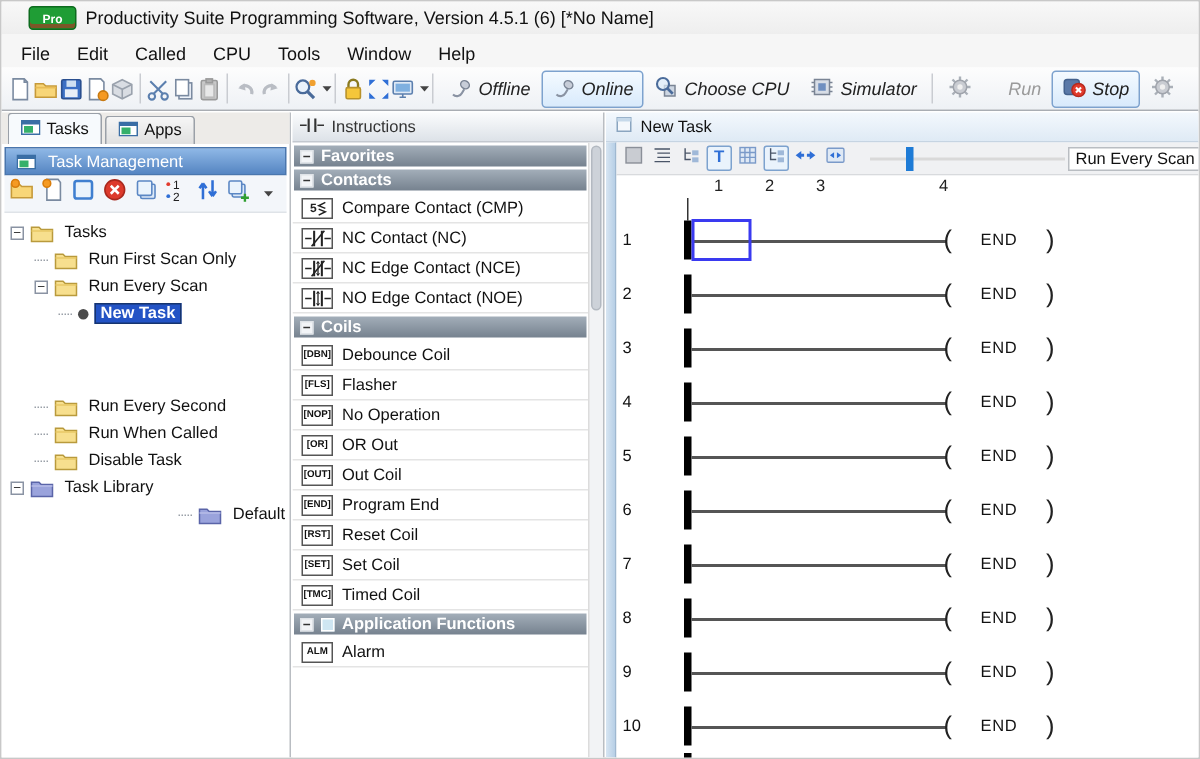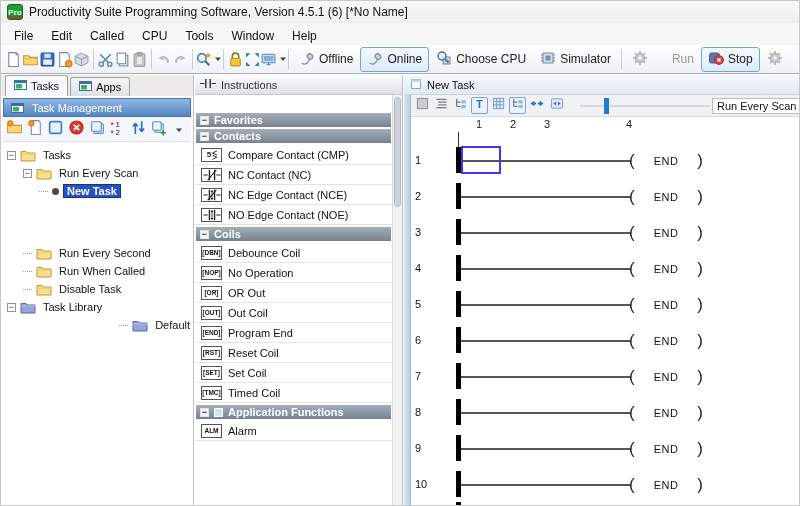--- a/index.html
+++ b/index.html
@@ -3,27 +3,27 @@
 <meta charset="utf-8">
 <style>
   * { box-sizing:border-box; margin:0; padding:0; }
   html,body { width:800px; height:506px; overflow:hidden; }
   .app { position:relative; width:800px; height:506px; background:#fff;
          font-family:"Liberation Sans", sans-serif; color:#111; overflow:hidden;
          border:1px solid #c8c8c8; }
   
   .titlebar { height:22px; display:flex; align-items:center; gap:6px; padding:0 6px;
               background:linear-gradient(#f8f8f8,#eeeeee); font-size:12px; }
-  .pro-icon { width:16px; height:16px; background:#1f9d35; border:1px solid #0d6b1e; border-radius:3px;
+  .pro-icon { width:32px; height:16px; background:#1f9d35; border:1px solid #0d6b1e; border-radius:3px;
               color:#fff; font-size:8px; font-weight:bold; display:flex; align-items:center; justify-content:center;
-              box-shadow:inset 0 -3px 0 rgba(200,30,30,.55); }
+              box-shadow:inset 0 -3px 0 rgba(200,30,30,.55);margin-left:12px; }
   .menubar { height:22px; display:flex; align-items:flex-end; padding:0 4px; background:#f6f6f6; font-size:12px; }
   .menu-item { padding:2px 9px; border-radius:2px; }
   .toolbar { height:29px; display:flex; align-items:center; padding:0 4px;
-             background:linear-gradient(#fdfdfd,#eef1f5); border-bottom:1px solid #a9adb3; }
+             background:linear-gradient(#fdfdfd,#eef1f5); border-bottom:1px solid #a9adb3;font-style:italic; }
   .tbicon { width:24px; height:24px; display:flex; align-items:center; justify-content:center; border-radius:3px; }
   .tbicon svg { display:block; }
   .tbsep { width:1px; height:20px; background:#c9ccd1; margin:0 3px; flex:none; }
   .tbbtn { display:flex; align-items:center; gap:4px; padding:2px 6px; font-size:12px; color:#222;
            border:1px solid transparent; border-radius:3px; white-space:nowrap; }
   .tbbtn.active { border-color:#7da2ce; background:linear-gradient(#f4faff,#d8eafc);text-align:center; }
   .tbbtn.disabled { color:#9a9a9a;gap:24px; }
   .caret { margin-left:2px; display:flex; }
   
   .main { position:absolute; top:74px; left:0; right:0; bottom:0; }
@@ -49,21 +49,21 @@
   .tree-label { padding:0 3px; }
   .tree-label.selected { background:#2353c5; color:#fff; font-weight:bold; border:1px solid #16346f; }
   .bullet { width:7px; height:7px; border-radius:50%; background:#4a4a4a; flex:none; }
   
   .mid-panel { position:absolute; left:194px; top:0; width:208px; height:100%; background:#fff; border-right:1px solid #b9bdc2; }
   .instr-header { height:20px; background:linear-gradient(#fbfcfd,#dde2e8); border-bottom:1px solid #c3c8cf;
                   display:flex; align-items:center; gap:5px; padding:0 5px; font-size:11px; color:#333; }
   .instr-list { position:absolute; top:20px; left:0; right:10px; bottom:0; overflow:hidden; }
   .sec-bar { height:14px; margin:2px 1px; display:flex; align-items:center; gap:5px; padding:0 4px;
              background:linear-gradient(#a3aeb9,#76828f); color:#fff; font-weight:bold; font-size:11px; }
-  .sec-bar.first { margin-top:18px; }
+  .sec-bar.first { margin-top:2px; }
   .sec-minus { width:9px; height:9px; flex:none; background:#f2f4f7; border:1px solid #dfe3e8; color:#333;
                font-size:9px; line-height:7px; text-align:center; }
   .sec-minus::before { content:"−"; }
   .af-square { width:9px; height:9px; flex:none; background:#cfe6f2; border:1px solid #fff; }
   .instr-item { height:20px; display:flex; align-items:center; gap:6px; padding:0 4px 0 6px;
                 border-bottom:1px solid #e4e4e4; font-size:11px; }
   .ibox { min-width:21px; height:14px; flex:none; border:1px solid #555; background:#fff;
           display:flex; align-items:center; justify-content:center;
           font-size:6.5px; font-weight:bold; letter-spacing:0; }
   .ibox svg { display:block; }
@@ -399,20 +399,30 @@
             <span class="exp"></span>
             <span style="display: flex;">
               <svg width="16" height="13" viewBox="0 0 16 13">
                 <path d="M1 2.5h5l1.5 1.5H15v8H1z" fill="#f7df8e" stroke="#b99a3c"></path>
                 <path d="M1 5h14" stroke="#e8c866" fill="none"></path>
               </svg>
             </span>
             <span class="tree-label">Tasks</span>
           </div>
           <div class="tree-row" style="padding-left: 18px;">
+            <span class="stub"></span>
+            <span style="display: flex;">
+              <svg width="16" height="13" viewBox="0 0 16 13">
+                <path d="M1 2.5h5l1.5 1.5H15v8H1z" fill="#f7df8e" stroke="#b99a3c"></path>
+                <path d="M1 5h14" stroke="#e8c866" fill="none"></path>
+              </svg>
+            </span>
+            <span class="tree-label">Run First Scan Only</span>
+          </div>
+          <div class="tree-row" style="padding-left: 18px;">
             <span class="exp"></span>
             <span style="display: flex;">
               <svg width="16" height="13" viewBox="0 0 16 13">
                 <path d="M1 2.5h5l1.5 1.5H15v8H1z" fill="#f7df8e" stroke="#b99a3c"></path>
                 <path d="M1 5h14" stroke="#e8c866" fill="none"></path>
               </svg>
             </span>
             <span class="tree-label">Run Every Scan</span>
           </div>
           <div class="tree-row" style="padding-left: 34px;">
@@ -532,20 +542,24 @@
             </span>
             <span>NO Edge Contact  (NOE)</span>
           </div>
           <div class="sec-bar">
             <span class="sec-minus"></span>
             <span>Coils</span>
           </div>
           <div class="instr-item">
             <span class="ibox">[DBN]</span>
             <span>Debounce Coil</span>
+          </div>
+          <div class="instr-item">
+            <span class="ibox">[FLS]</span>
+            <span>Flasher</span>
           </div>
           <div class="instr-item">
             <span class="ibox">[NOP]</span>
             <span>No Operation</span>
           </div>
           <div class="instr-item">
             <span class="ibox">[OR]</span>
             <span>OR Out</span>
           </div>
           <div class="instr-item">

